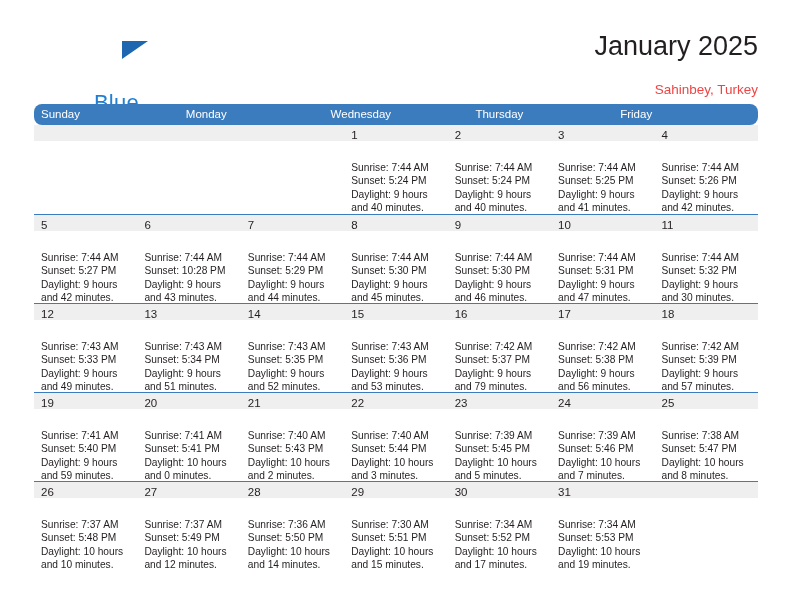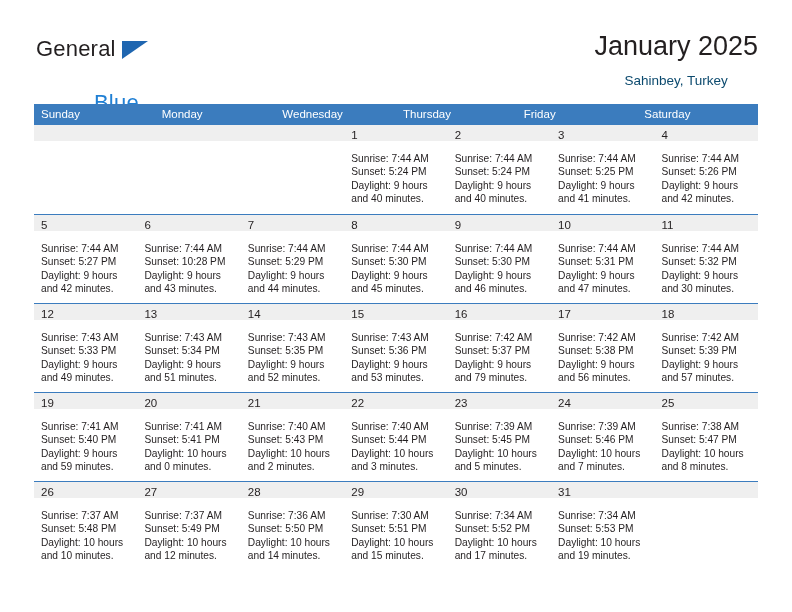--- a/index.html
+++ b/index.html
@@ -61,48 +61,49 @@
     font-size: 22px;
     letter-spacing: 0.2px;
     color: #1f7fd4;
     font-family: "Liberation Sans", sans-serif;
     margin-top: 34px;
   }
   .title-block {
     position: absolute;
     right: 34px;
     top: 30px;
-    text-align: center;
+    text-align: right;
   }
   .cal-title {
     font-size: 27px;
     color: #231f20;
     line-height: 32px;
     white-space: nowrap;
   }
   .cal-subtitle {
     font-size: 13.5px;
-    color: #0c4a6e;
+    color: #ef4444;
     line-height: 20px;
-    margin-top: 9px;
+    margin-top: 18px;
     white-space: nowrap;
   }
 
   
   .calendar {
     position: absolute;
     left: 34px;
     top: 104px;
     width: 724px;
   }
   .dow-row {
     display: flex;
     width: 100%;
     background: #3b7cbe;
     height: 21px;
+    border-radius: 8px;
   }
   .dow {
     flex: 1 1 0;
     color: #ffffff;
     font-size: 11.5px;
     line-height: 21px;
     padding-left: 7px;
     box-sizing: border-box;
     white-space: nowrap;
   }
@@ -127,60 +128,58 @@
     background: #efefef;
     padding-left: 7px;
     box-sizing: border-box;
   }
   .datenum {
     font-size: 11.5px;
     line-height: 16px;
     color: #231f20;
   }
   .cellbody {
-    padding: 11px 6px 0 7px;
+    padding: 20px 6px 0 7px;
   }
   .cellbody div {
     font-size: 10.2px;
     line-height: 13.4px;
     color: #231f20;
     white-space: nowrap;
   }
   .cell.empty .datebar {
     background: #efefef;
   }
 </style>
 </head>
 <body>
 
 <div class="page">
 
   <div class="header">
 
     <div class="logo">
-      <span class="logo-general">General</span>
       <span class="logo-flag"></span>
       <span class="logo-blue">Blue</span>
     </div>
 
     <div class="title-block">
       <div class="cal-title">January 2025</div>
       <div class="cal-subtitle">Sahinbey, Turkey</div>
     </div>
 
   </div>
 
   <div class="calendar">
     <div class="dow-row" id="dow-row">
         <div class="dow">Sunday</div>
         <div class="dow">Monday</div>
         <div class="dow">Wednesday</div>
         <div class="dow">Thursday</div>
         <div class="dow">Friday</div>
-        <div class="dow">Saturday</div>
       </div>
     <div id="weeks-container">
         <div class="week first">
           <div class="cell empty">
             <div class="datebar"><span class="datenum"></span></div>
             <div class="cellbody"></div>
           </div>
           <div class="cell empty">
             <div class="datebar"><span class="datenum"></span></div>
             <div class="cellbody"></div>

